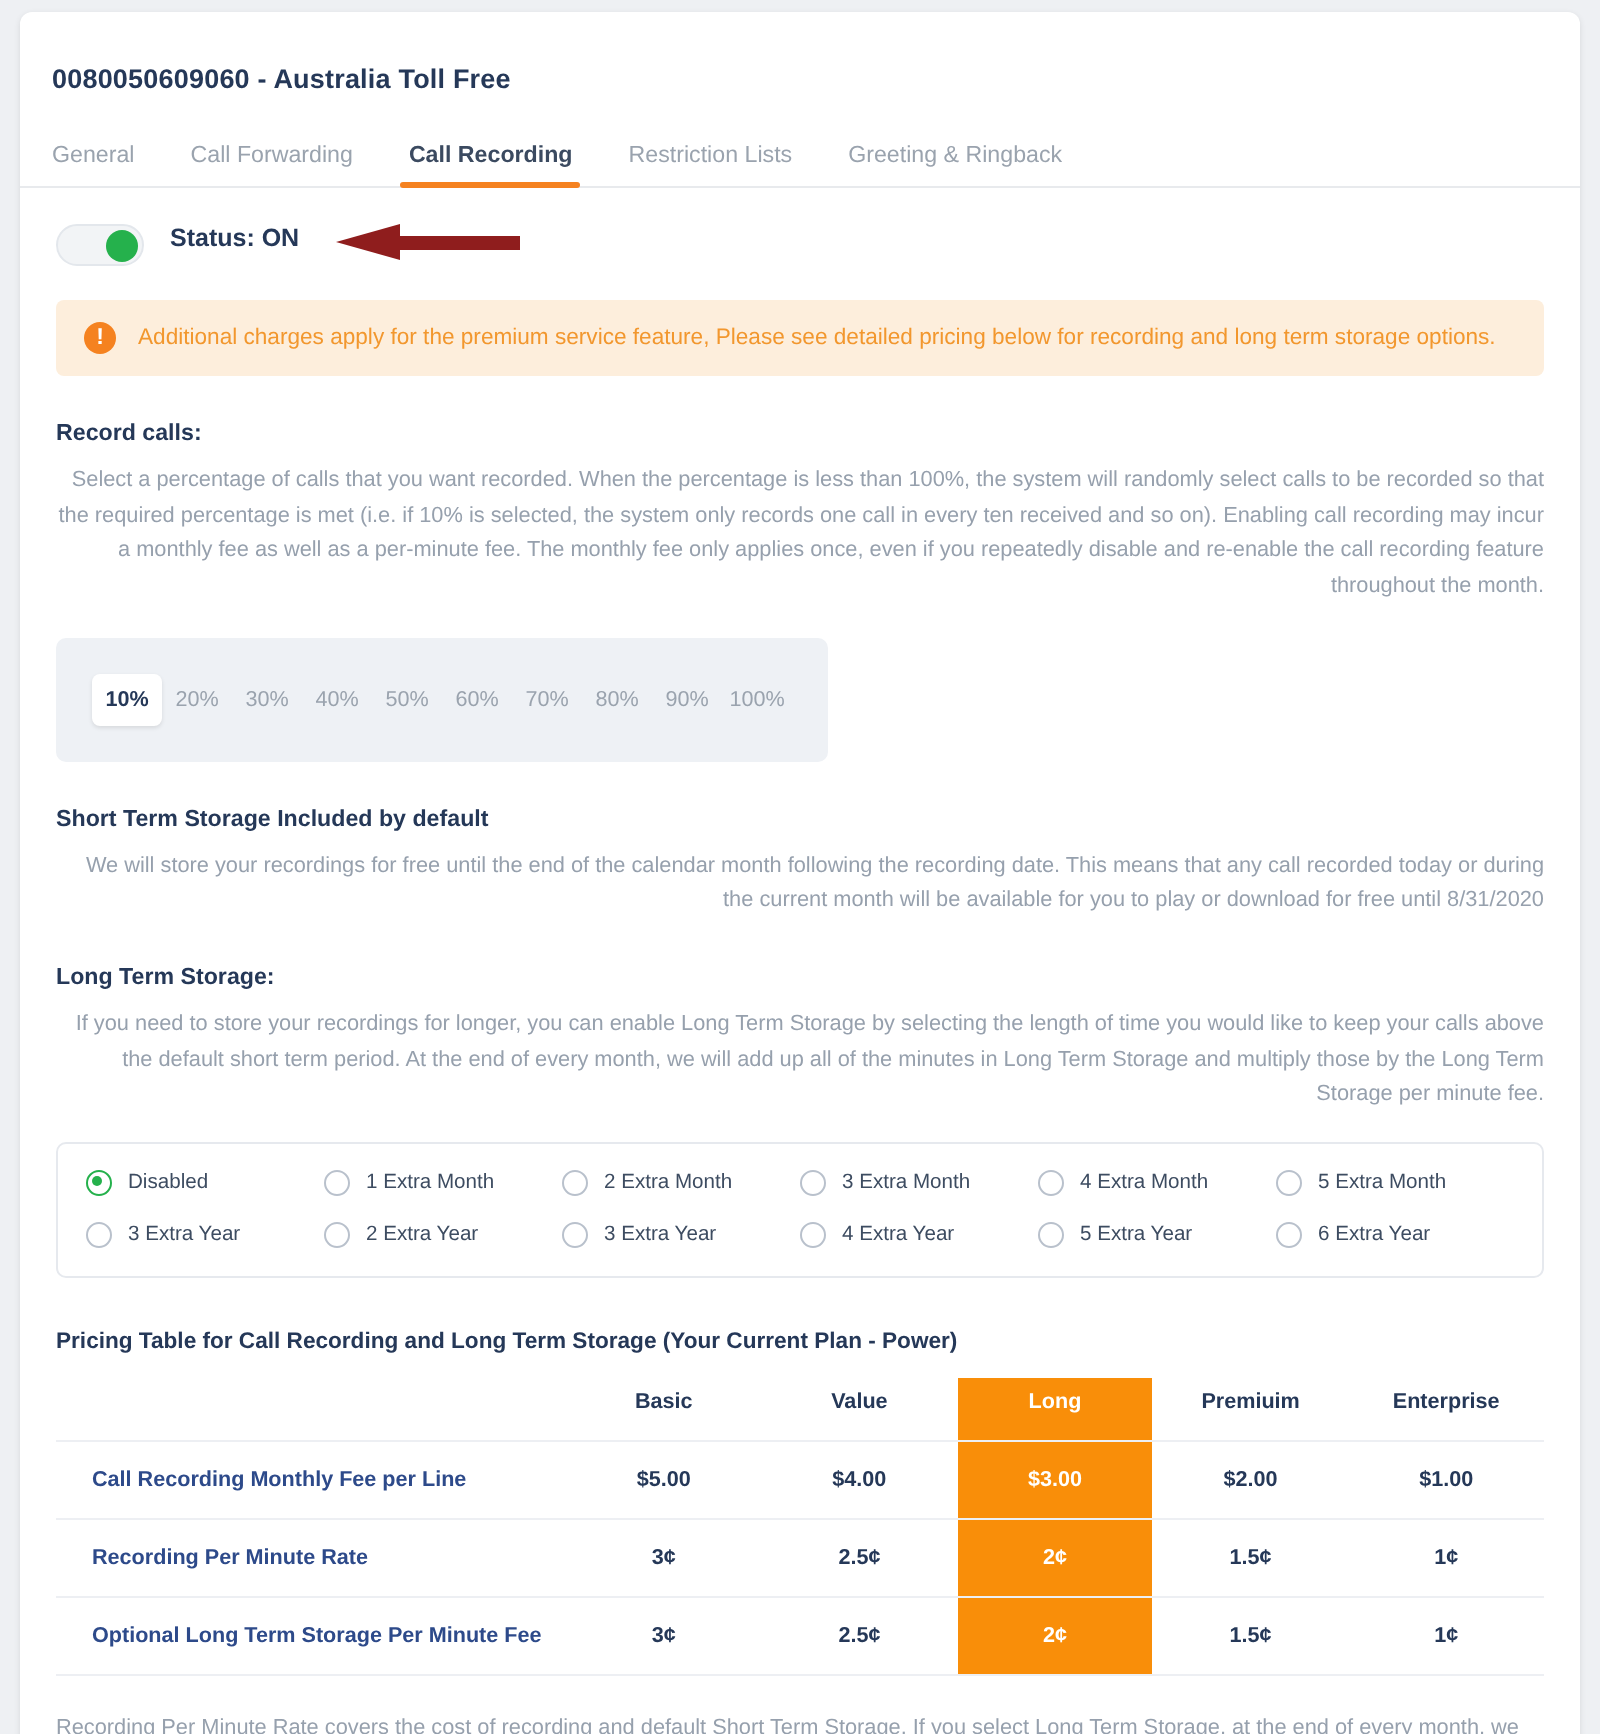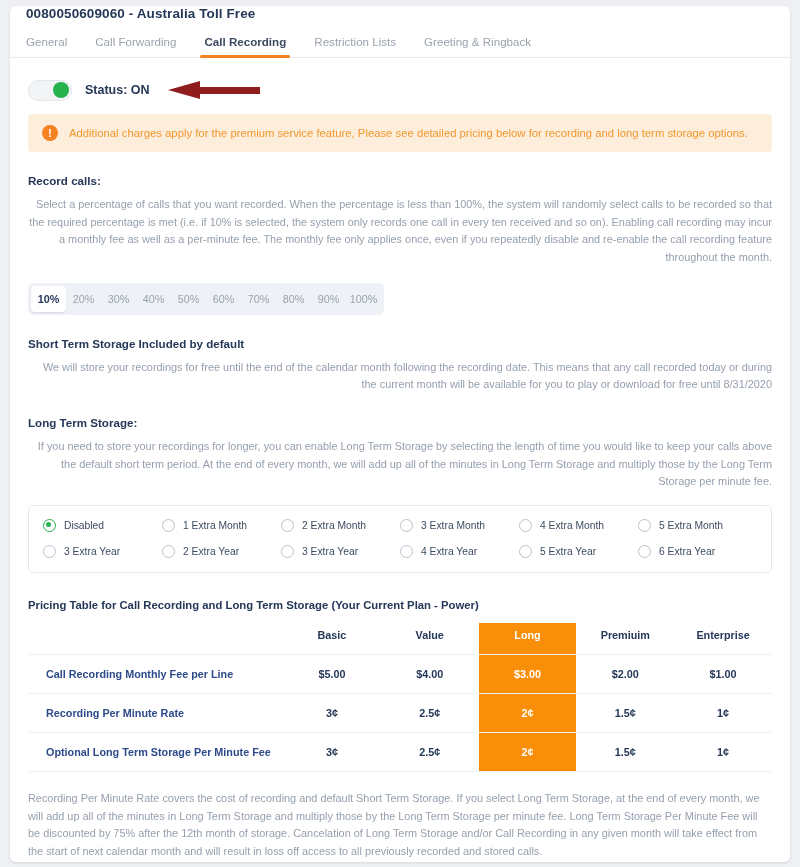--- a/index.html
+++ b/index.html
@@ -20,28 +20,28 @@
     left: 10px; top: 6px;
     width: 780px;
     min-height: 856px;
     background: #ffffff;
     border-radius: 6px;
     box-shadow: 0 1px 3px rgba(0,0,0,0.10);
   }
 
   
   .card-title {
-    padding: 0 16px 0 16px;
+    padding: 26px 16px 0 16px;
     font-size: 13.5px;
     font-weight: bold;
     color: #253858;
     letter-spacing: .1px;
   }
   .tabbar {
-    margin-top: 8px;
+    margin-top: 18px;
     padding: 0 16px;
     display: flex;
     gap: 0;
     border-bottom: 1px solid #e8eaed;
     text-align: center;
   }
   .tab {
     position: relative;
     padding: 6px 14px 9px 14px;
     font-size: 11.6px;
@@ -59,21 +59,20 @@
     position: absolute;
     left: 10px; right: 10px; bottom: -1px;
     height: 3px;
     background: #f58220;
     border-radius: 2px;
   }
 
   
   .status-row {
     display: flex;
-    align-items: center;
     padding: 18px 16px 0 18px;
     height: 46px;
   }
   .toggle {
     width: 44px; height: 21px;
     border-radius: 11px;
     background: #f2f4f6;
     border: 1px solid #e3e7ec;
     position: relative;
     cursor: pointer;
@@ -151,24 +150,24 @@
     margin-top: 9px;
     font-size: 10.9px;
     line-height: 1.62;
     color: #96a0ad;
     text-align: right;
   }
 
   
   .pct-wrap {
     margin: 16px 18px 0 18px;
-    width: 356px;
+    width: 386px;
     background: #eef1f5;
     border-radius: 5px;
-    padding: 3px;
+    padding: 18px;
     display: flex;
   }
   .pct {
     flex: 1;
     text-align: center;
     font-size: 10.8px;
     padding: 7px 2px;
     color: #9aa3ae;
     border-radius: 4px;
     cursor: pointer;

